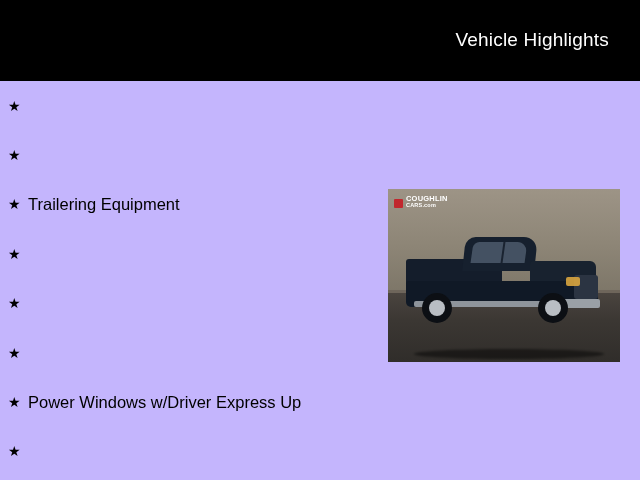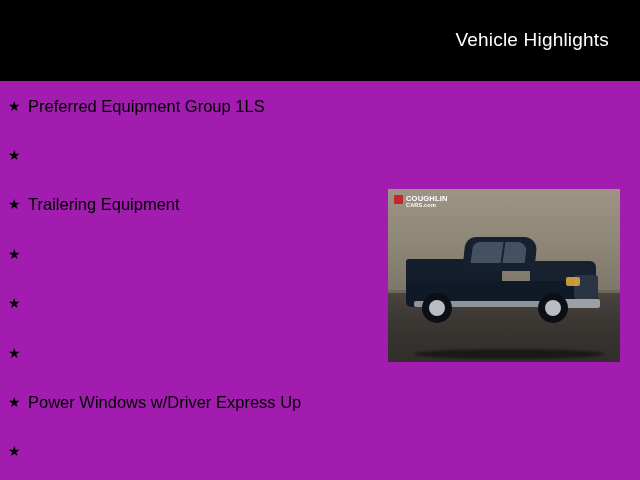--- a/index.html
+++ b/index.html
@@ -10,21 +10,21 @@
     width: 640px;
     height: 480px;
     background: #ffffff;
     font-family: "Liberation Sans", sans-serif;
     overflow: hidden;
   }
   #page {
     position: relative;
     width: 640px;
     height: 480px;
-    background: #a21caf;
+    background: #c4b5fd;
   }
   
   .header {
     position: absolute;
     left: 0;
     top: 0;
     width: 640px;
     height: 81px;
     background: #000000;
     box-sizing: border-box;
@@ -234,21 +234,21 @@
     background: rgba(0,0,0,0.45);
     border-radius: 50%;
     filter: blur(1px);
   }
   
   .watermark {
     position: absolute;
     left: 6px;
     top: 6px;
     display: flex;
-    align-items: flex-start;
+    align-items: flex-end;
     gap: 3px;
   }
   .wm-badge {
     width: 9px;
     height: 9px;
     background: #c1272d;
     border-radius: 1px;
   }
   .wm-text {
     display: flex;
@@ -273,21 +273,20 @@
 
 <div id="page">
 
   <div class="header">
     <div class="header-title">Vehicle Highlights</div>
   </div>
 
   <ul class="features">
     <li class="feature-item">
       <span class="bullet-star">★</span>
-      <span class="feature-label">Preferred Equipment Group 1LS</span>
     </li>
     <li class="feature-item">
       <span class="bullet-star">★</span>
     </li>
     <li class="feature-item">
       <span class="bullet-star">★</span>
       <span class="feature-label">Trailering Equipment</span>
     </li>
     <li class="feature-item">
       <span class="bullet-star">★</span>

